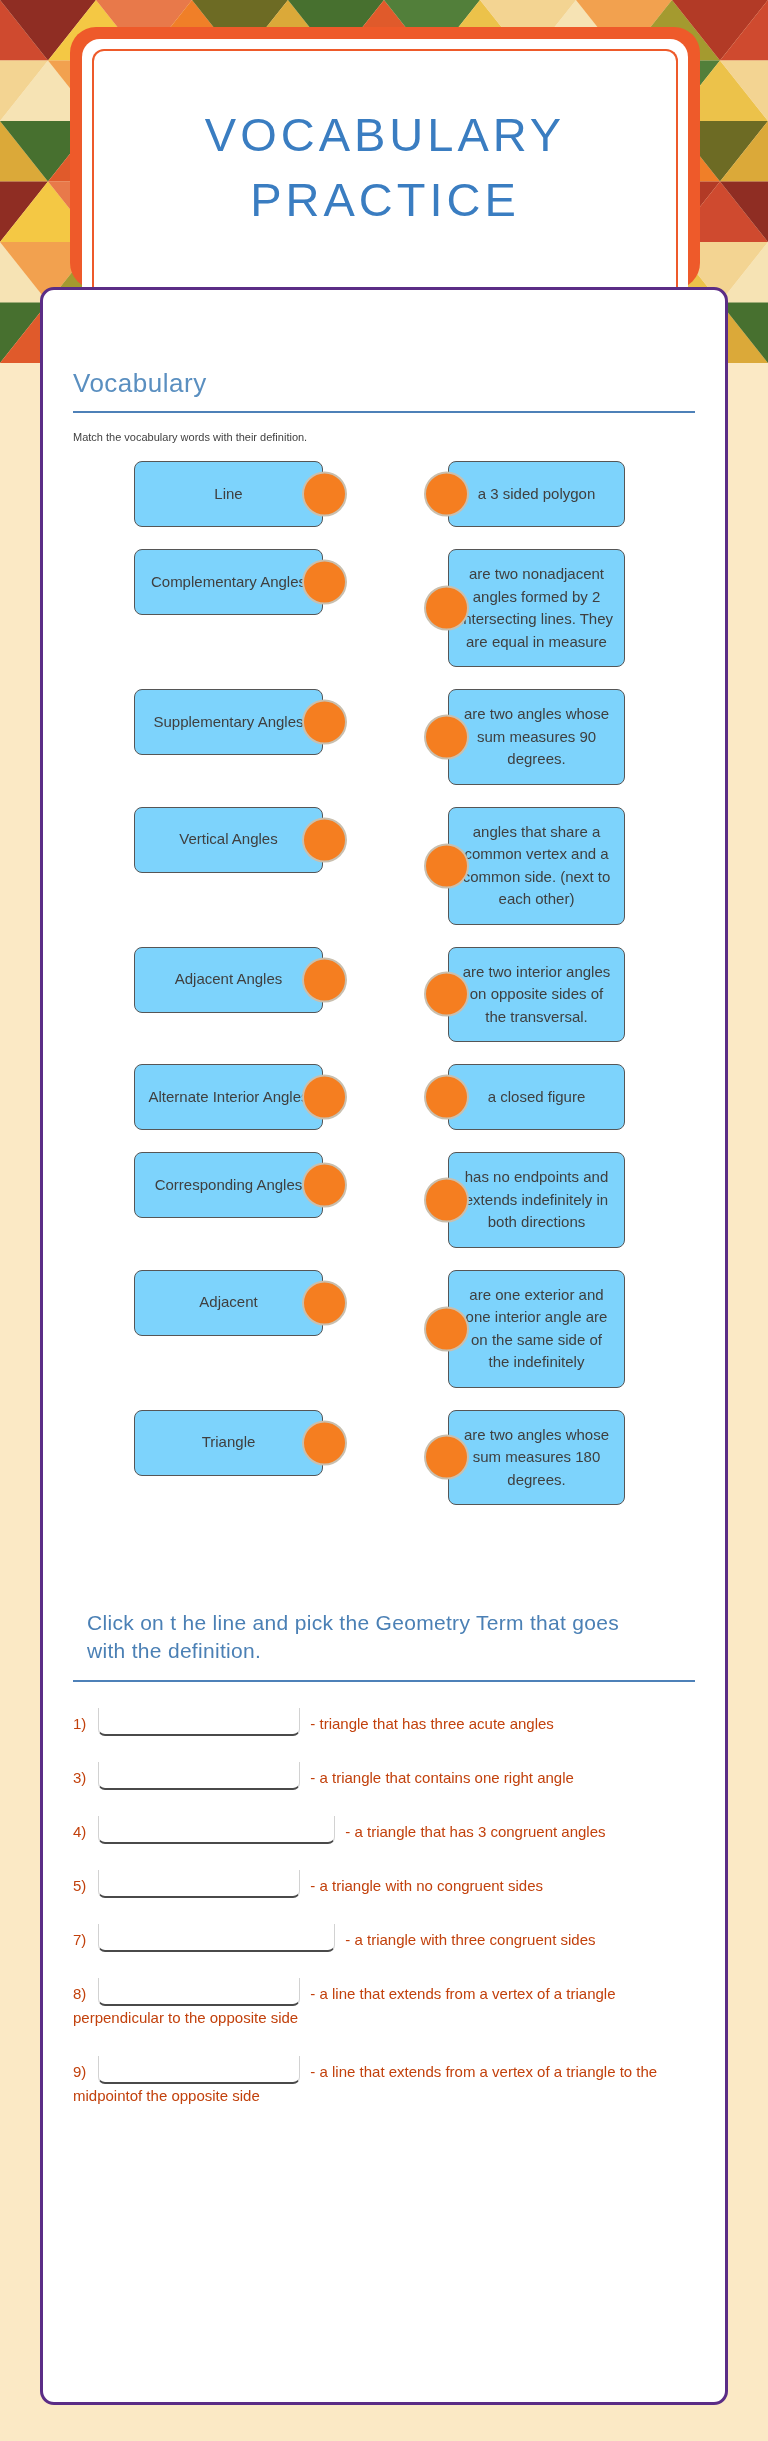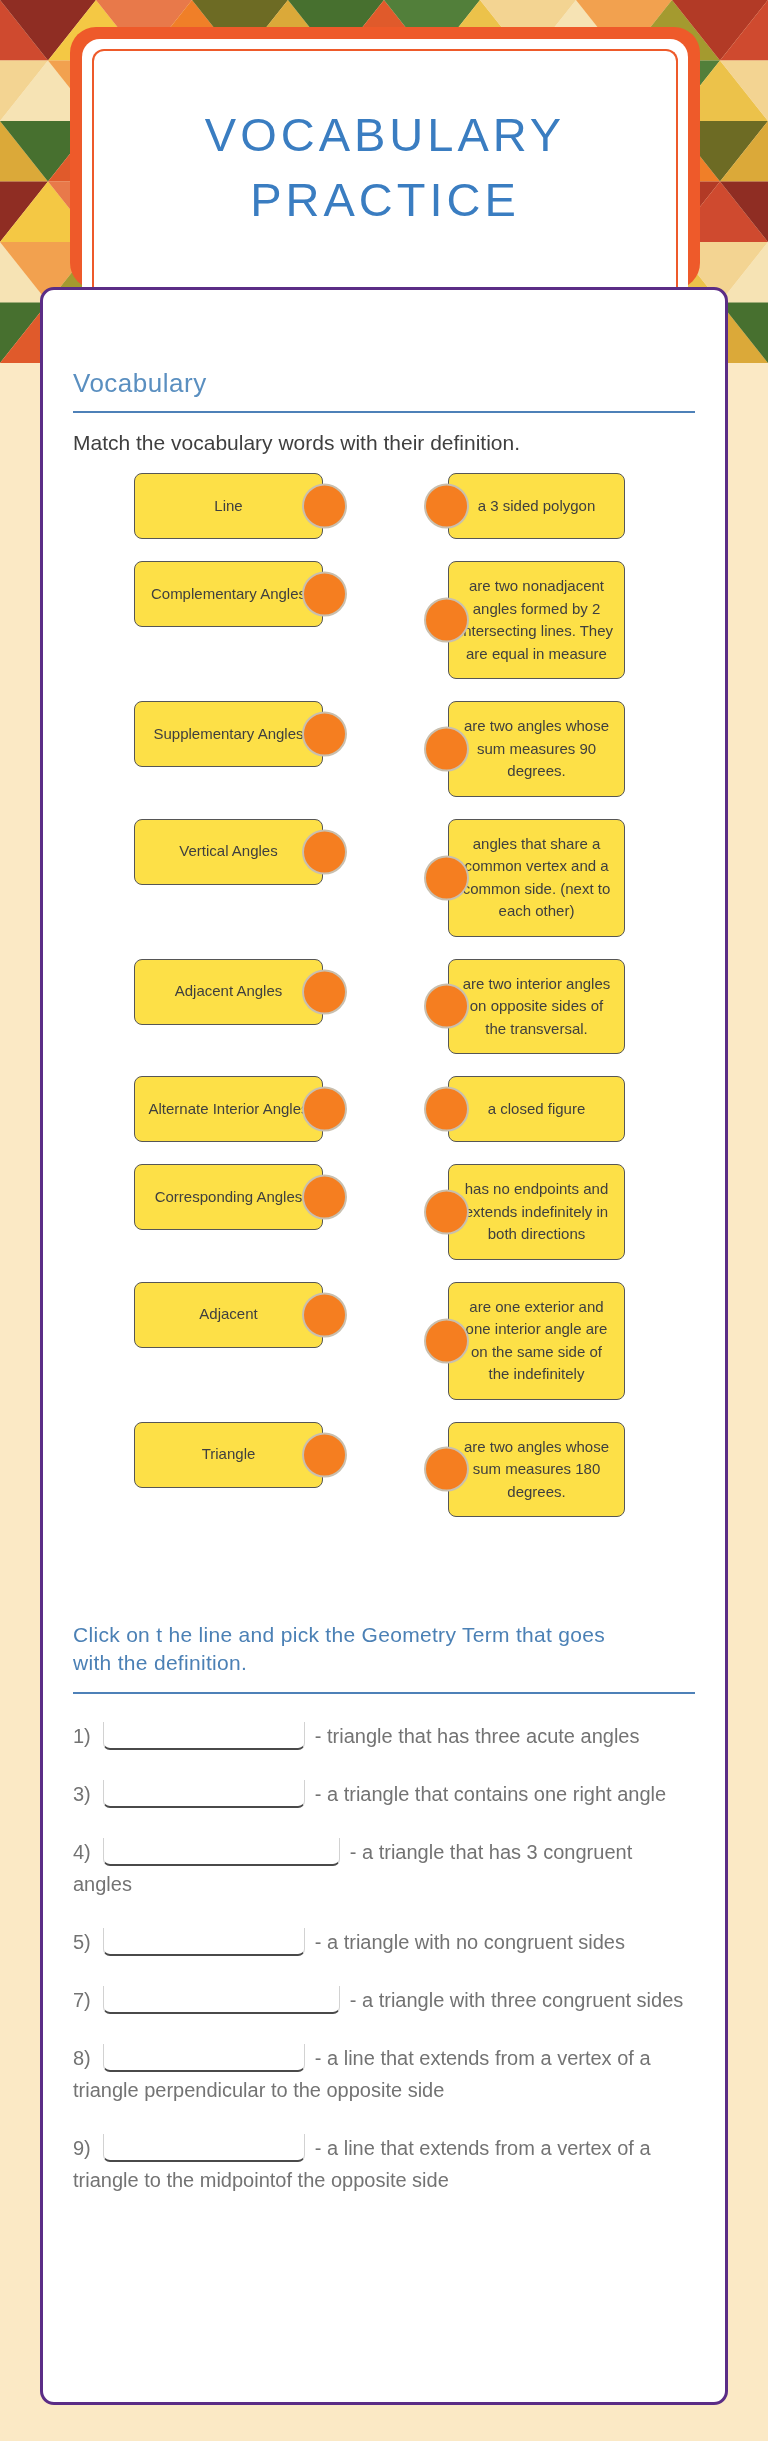--- a/index.html
+++ b/index.html
@@ -34,49 +34,49 @@
   .main-card{
     position:absolute;top:287px;left:40px;width:688px;height:2118px;
     box-sizing:border-box;background:#ffffff;
     border:3px solid #5b2d86;border-radius:14px;
     padding:78px 30px 0 30px;
   }
   .section-heading{
     margin:0;font-size:26px;font-weight:400;color:#5a8fc0;letter-spacing:0.5px;
   }
   .rule{height:0;border-top:2px solid #4e81b8;margin-top:12px;}
-  .instruction{margin-top:18px;font-size:21px;color:#3f3f3f;}
+  .instruction{margin-top:18px;font-size:11px;color:#3f3f3f;}
   
   .match{margin:18px 0 0 61px;display:flex;flex-direction:column;gap:22px;}
   .match-row{display:flex;align-items:flex-start;}
   .term-cell{width:189px;position:relative;}
   .def-cell{width:177px;margin-left:125px;position:relative;}
   .vbox{
     box-sizing:border-box;border:1px solid #565656;border-radius:8px;
-    min-height:66px;background:#fde047;
+    min-height:66px;background:#7dd3fc;
     display:flex;align-items:center;justify-content:center;
     text-align:center;padding:13px 10px;
     font-size:15px;line-height:1.5;color:#3f3f3f;
   }
   .dot{
     position:absolute;width:45px;height:45px;border-radius:50%;
     background:#f57e20;border:2px solid #c9bfae;box-sizing:border-box;
     top:50%;transform:translateY(-50%);
   }
   .dot-right{right:-24px;}
   .dot-left{left:-24px;}
   
   .quiz{margin-top:104px;}
   .quiz-heading{
-    margin:0;font-size:21px;font-weight:400;color:#4b80b5;
+    margin:14px;font-size:21px;font-weight:400;color:#4b80b5;
     line-height:1.35;max-width:560px;letter-spacing:0.3px;
   }
   .quiz .rule{margin-top:14px;}
   .quiz-items{margin-top:8px;}
-  .quiz-item{font-size:20px;color:#737373;line-height:1.6;margin-top:26px;}
+  .quiz-item{font-size:15px;color:#c2410c;line-height:1.6;margin-top:26px;}
   .q-num{margin-right:12px;}
   .q-blank{
     display:inline-block;width:200px;height:26px;
     border-bottom:2px solid #4a4a4a;
     border-left:1px solid #d2d2d2;border-right:1px solid #d2d2d2;
     border-radius:0 0 7px 7px;
     vertical-align:-7px;margin-right:10px;
   }
   .q-blank.w2{width:235px;}
   .q-blank.w3{width:220px;}

